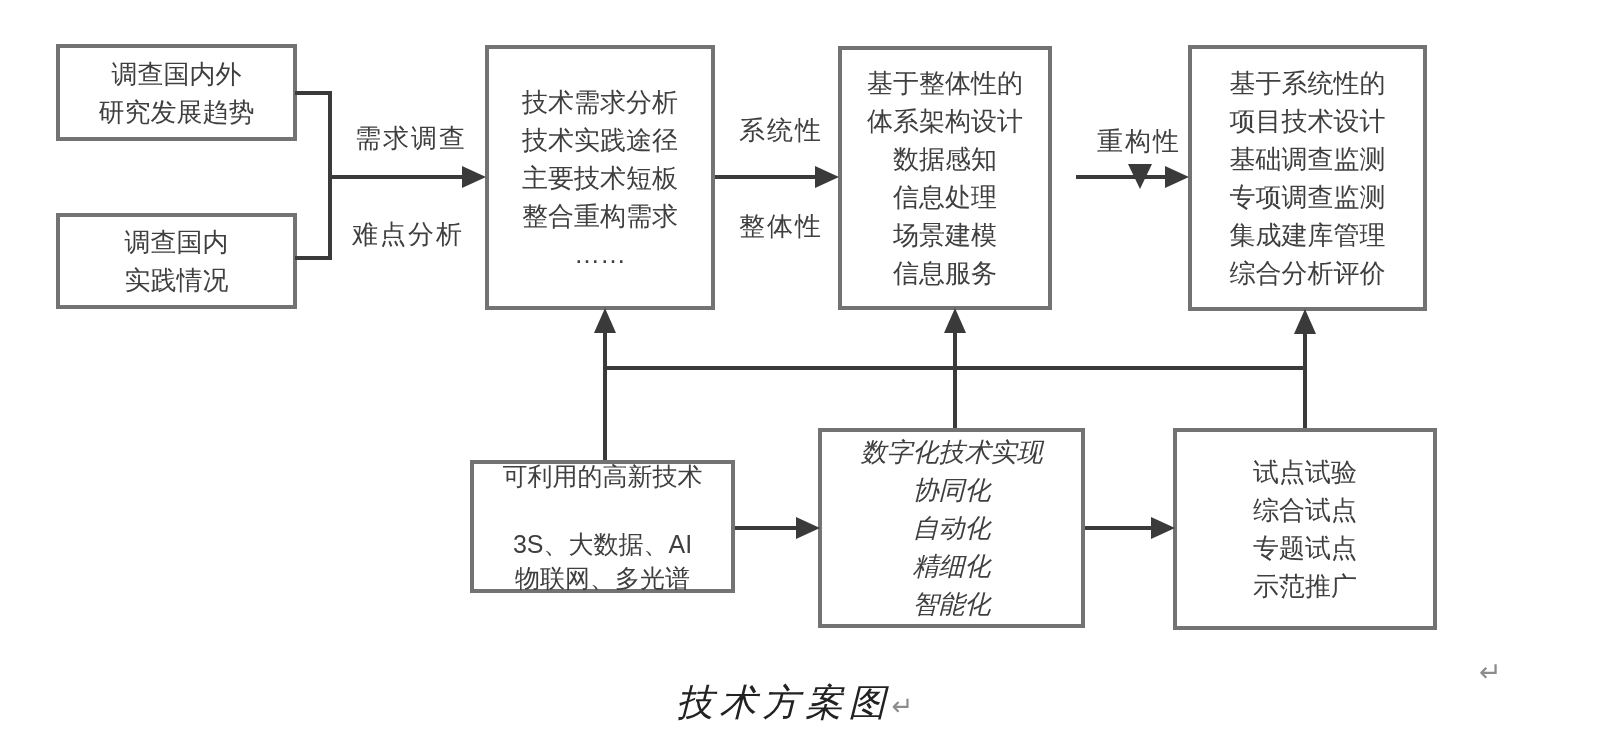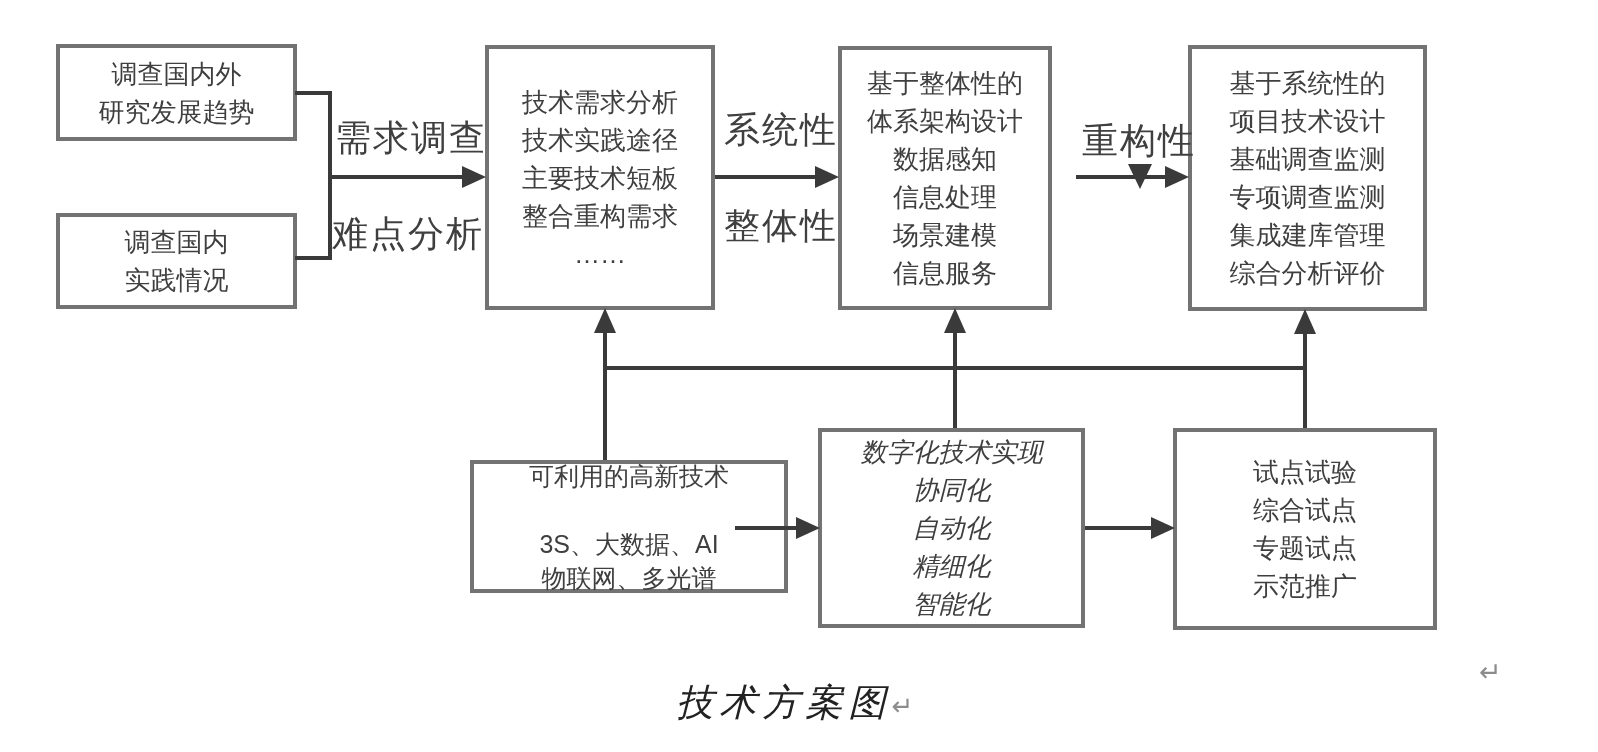--- a/index.html
+++ b/index.html
@@ -22,21 +22,21 @@
     text-align:center;
     font-size:26px;
     line-height:38px;
     white-space:pre-line;
   }
   .dbox.tight{line-height:34px;font-size:25px;}
   .flabel{
     position:absolute;
     transform:translate(-50%,-50%);
     color:#3f3f3f;
-    font-size:36px;
+    font-size:26px;
     letter-spacing:2px;
     white-space:nowrap;
   }
   .svg-layer{position:absolute;left:0;top:0;width:1598px;height:752px;}
   .caption{
     position:absolute;
     left:795px;top:703px;
     transform:translate(-50%,-50%);
     font-family:"DejaVu Serif", serif;
     font-size:37px;
@@ -84,21 +84,21 @@
 场景建模
 信息服务</div>
 
   <div class="dbox" style="left:1188px;top:45px;width:239px;height:266px;">基于系统性的
 项目技术设计
 基础调查监测
 专项调查监测
 集成建库管理
 综合分析评价</div>
 
-  <div class="dbox tight" style="left:470px;top:460px;width:318px;height:133px;">可利用的高新技术
+  <div class="dbox tight" style="left:470px;top:460px;width:265px;height:133px;">可利用的高新技术
 
 3S、大数据、AI
 物联网、多光谱</div>
 
   <div class="dbox" style="left:818px;top:428px;width:267px;height:200px;font-style:italic;">数字化技术实现
 协同化
 自动化
 精细化
 智能化</div>
 

